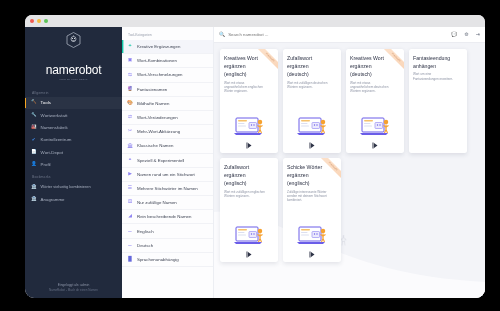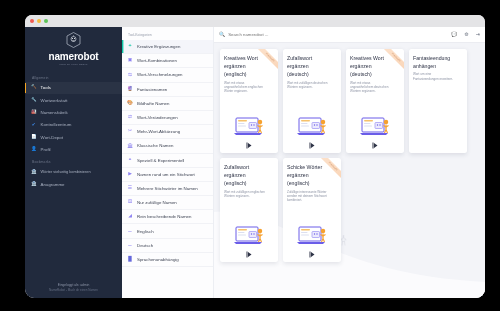--- a/index.html
+++ b/index.html
@@ -47,23 +47,23 @@
   .brand {
     padding: 5px 0 7px;
     display: flex; flex-direction: column; align-items: center;
   }
   .hexlogo {
     width: 15px; height: 16px;
     position: relative;
   }
   .hexlogo svg { display: block; }
   .brand-word {
-    margin-top: 3px;
-    font-size: 10px;
-    font-weight: bold;
+    margin-top: 15px;
+    font-size: 12px;
+    font-weight: normal;
     color: #fff;
     letter-spacing: -.2px;
   }
   .brand-tag {
     font-size: 2.3px;
     color: #7b8398;
     letter-spacing: .25px;
     margin-top: .5px;
   }
 

